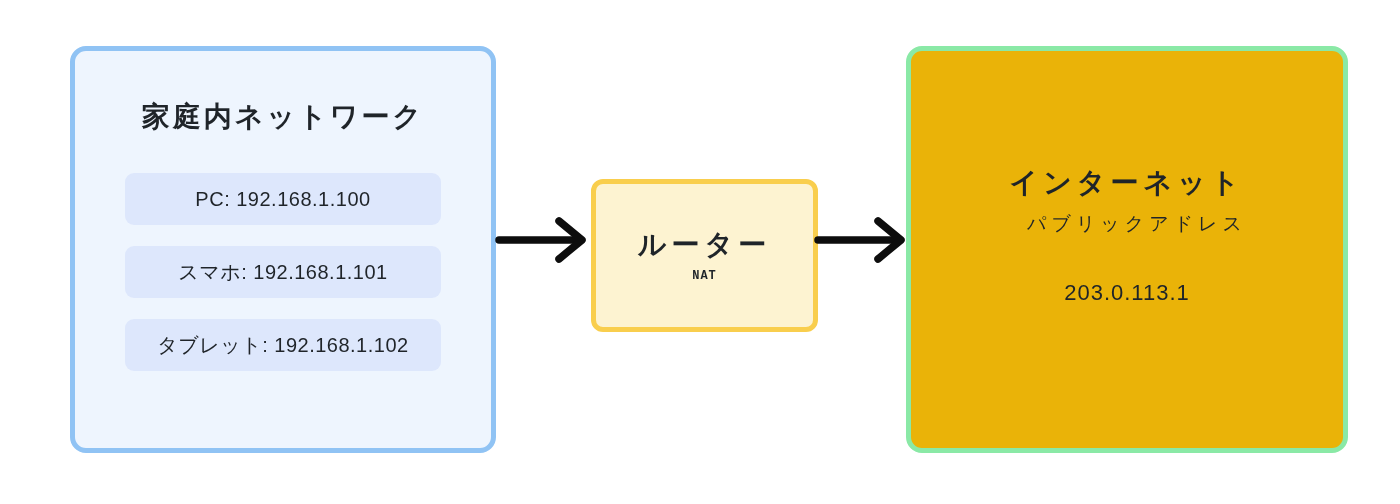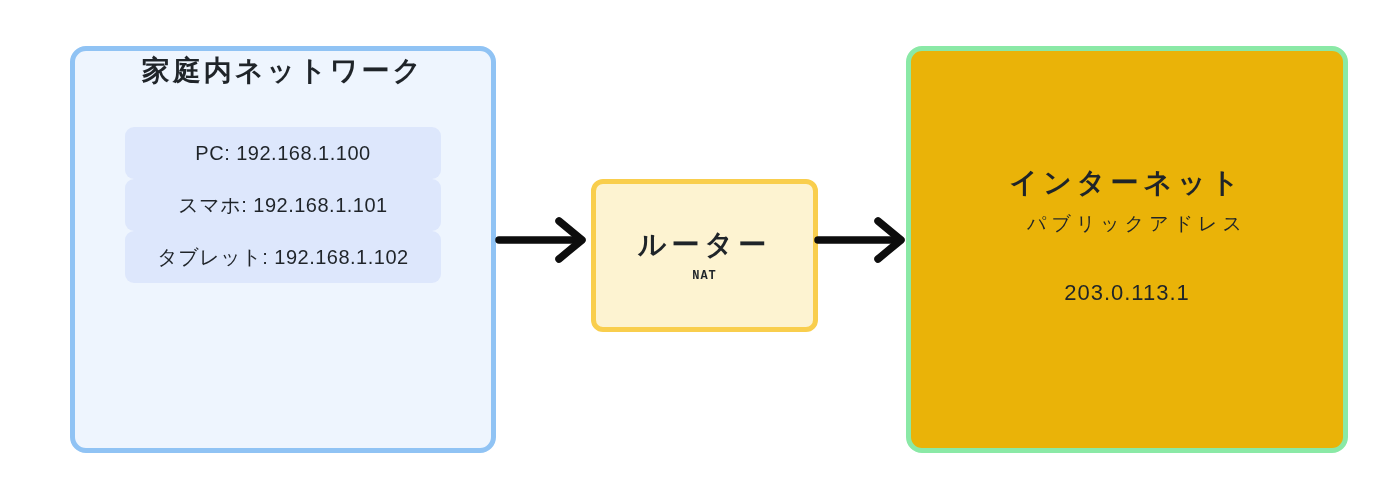--- a/index.html
+++ b/index.html
@@ -14,30 +14,31 @@
   }
   .box { position: absolute; box-sizing: border-box; }
 
   
   .home {
     left: 70px; top: 46px; width: 426px; height: 407px;
     background: #eef5fe;
     border: 5px solid #90c3f4;
     border-radius: 16px;
     text-align: center;
+    padding-top: 46px;
   }
   .home .title {
     font-size: 28px; font-weight: 700; letter-spacing: 3px; line-height: 40px;
   }
   .home .subtitle {
     font-size: 19px; font-weight: 500; letter-spacing: 4px; line-height: 28px; margin-top: 6px;
   }
   .devices {
     margin-top: 36px;
-    display: flex; flex-direction: column; 
+    display: flex; flex-direction: column; gap: 21px;
     padding: 0 50px;
   }
   .device {
     height: 52px;
     background: #dde7fc;
     border-radius: 9px;
     font-size: 20px;
     letter-spacing: 0.5px;
     display: flex; align-items: center; justify-content: center;
   }

